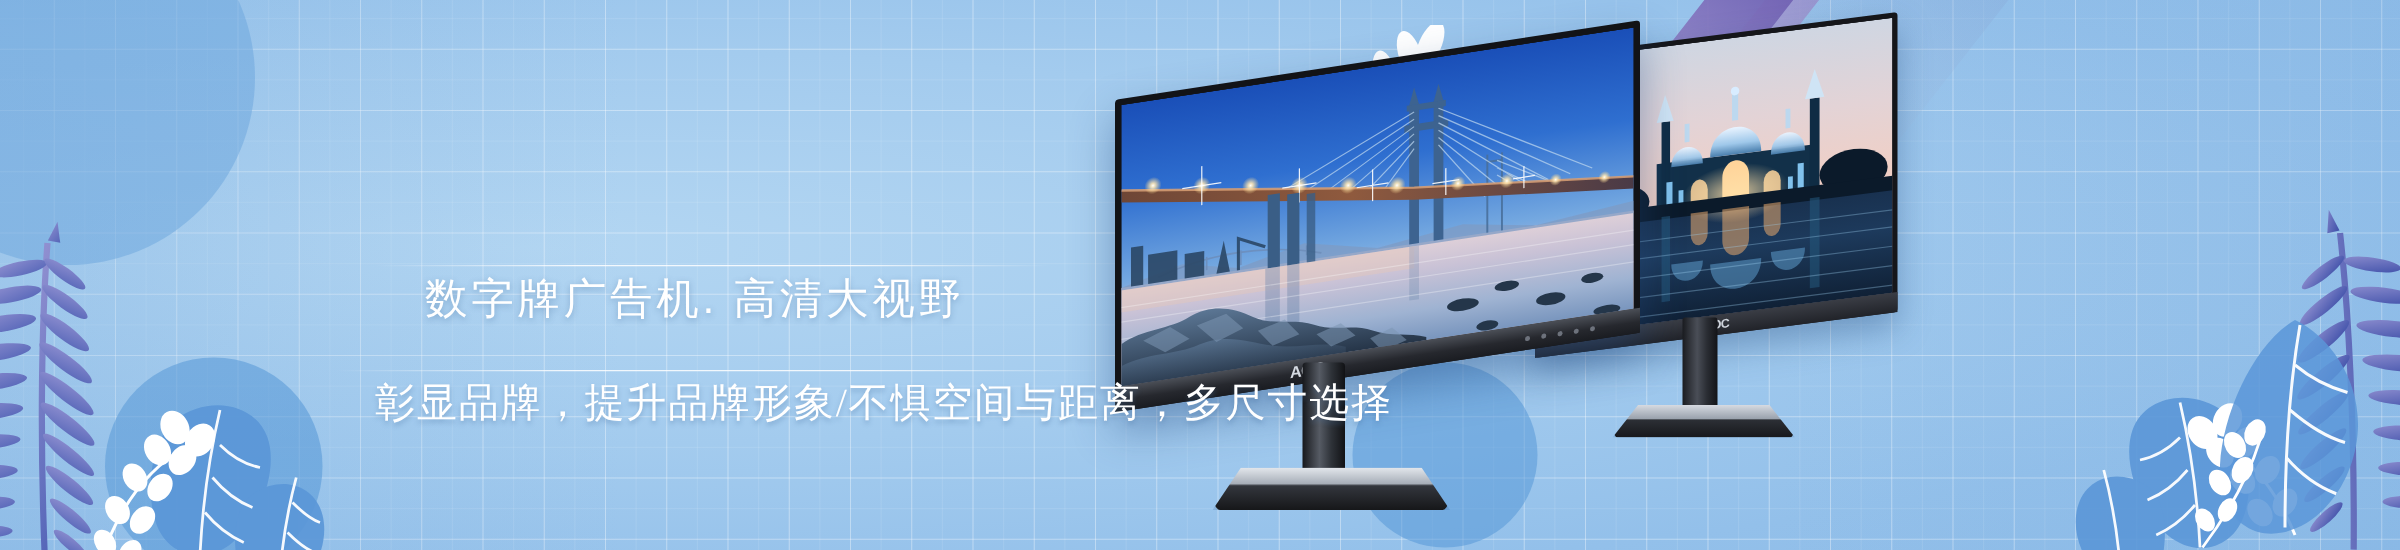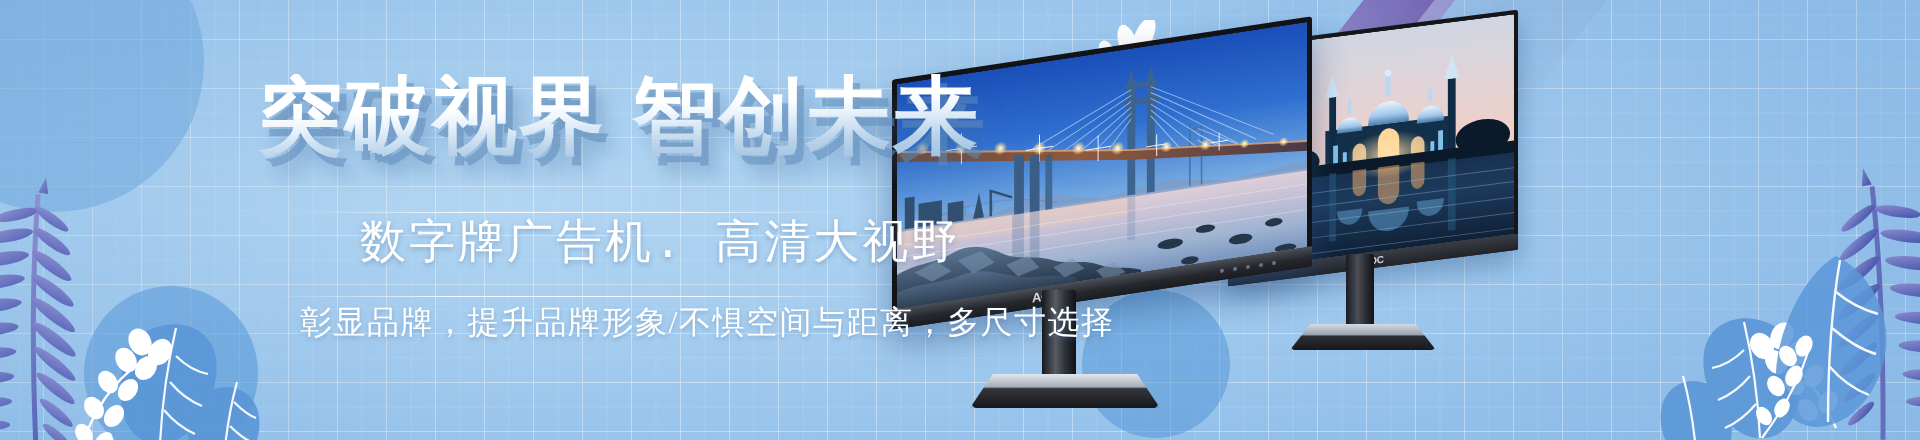--- a/index.html
+++ b/index.html
@@ -97,28 +97,27 @@
     color:transparent;
     background:linear-gradient(178deg,#ffffff 0%,#ffffff 38%,#eaf3fb 52%,#b8d2e9 78%,#9dc0e0 100%);
     -webkit-background-clip:text;
     background-clip:text;
     filter:drop-shadow(7px 9px 0 rgba(96,140,186,.55)) drop-shadow(11px 14px 9px rgba(70,112,160,.35));
   }
   .headline .gap{ display:inline-block; width:26px; }
 
   .subline{
     position:absolute; left:340px; top:222px;
-    font-family:Liberation Mono, monospace;
-    font-size:46px;
+    font-family:Liberation Sans, sans-serif;
+    font-size:34px;
     line-height:1;
     letter-spacing:3px;
     color:#ffffff;
     white-space:nowrap;
     text-shadow:0 2px 5px rgba(70,112,160,.45);
-    margin-left:20px;
   }
 
   .rule{
     position:absolute; top:212px; height:1px;
     background:linear-gradient(90deg, rgba(255,255,255,0) 0%, rgba(255,255,255,.85) 30%, rgba(255,255,255,.85) 70%, rgba(255,255,255,0) 100%);
   }
   .rule-top{ left:300px; width:540px; }
   .rule-bot{ left:268px; top:296px; width:612px; }
 
   .tagline{
@@ -671,21 +670,20 @@
               <i></i>
           </span>
         </div>
       </div>
       <div class="neck"></div>
       <div class="base"></div>
     </div>
   </div>
 
   <div class="copy">
-    <h1 class="headline"><span>突破视界</span><span class="gap"></span><span>智创未来</span></h1>
 
     <div class="rule rule-top"></div>
 
     <div class="subline">数字牌广告机. 高清大视野</div>
 
     <div class="rule rule-bot"></div>
 
     <div class="tagline">彰显品牌，提升品牌形象/不惧空间与距离，多尺寸选择</div>
   </div>
 

